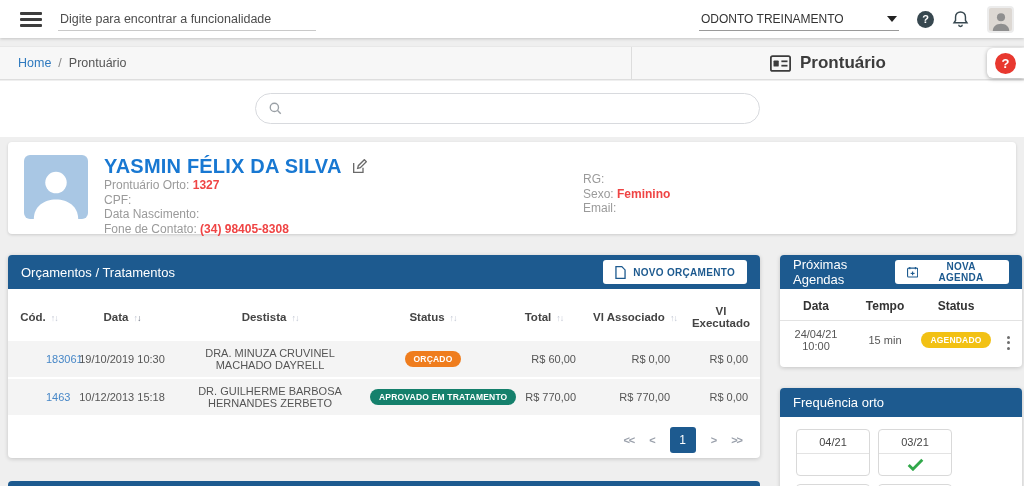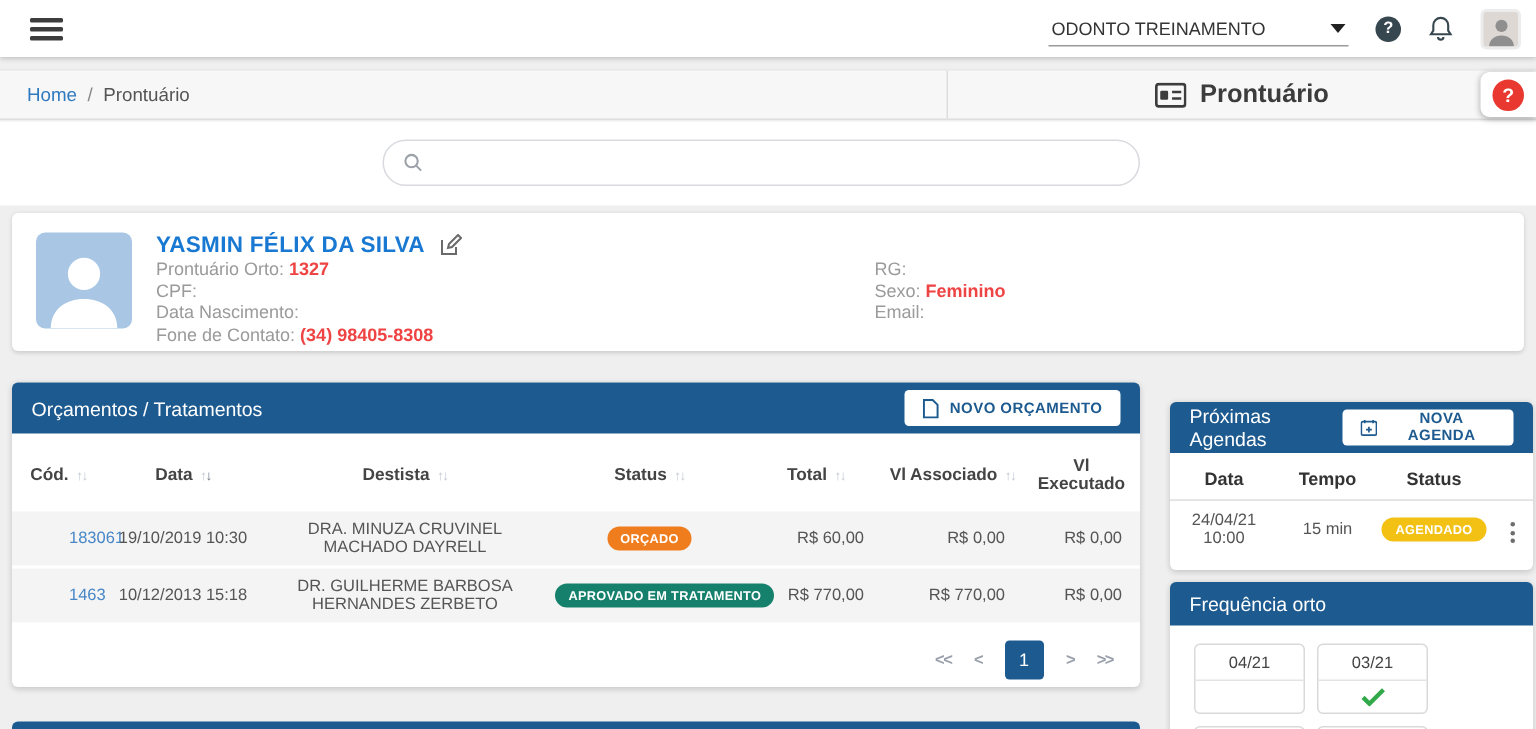--- a/index.html
+++ b/index.html
@@ -53,21 +53,21 @@
                        font-family:"Liberation Sans",sans-serif; background:transparent; }
 
   
   .patient-card { position:absolute; left:8px; top:142px; width:1008px; height:92px; background:#fff;
                   border-radius:4px; box-shadow:0 1px 3px rgba(0,0,0,.15); padding:13px 16px; }
   .patient-flex { display:flex; }
   .p-avatar { width:64px; height:64px; border-radius:6px; background:#a9c7e4; overflow:hidden;
               display:flex; align-items:flex-end; justify-content:center; flex-shrink:0; }
   .p-info { margin-left:16px; position:relative; flex:1; }
   .p-name-row { display:flex; align-items:center; gap:9px; }
-  .p-name { color:#1878d2; font-weight:bold; font-size:15px; letter-spacing:.2px; }
+  .p-name { color:#1878d2; font-weight:bold; font-size:20px; letter-spacing:.2px; }
   .edit-ic { cursor:pointer; display:flex; }
   .p-field { font-size:12px; line-height:14.5px; color:#9a9a9a; }
   .p-field b { color:#ef4444; }
   .p-right-col { position:absolute; left:479px; top:17px; }
 
   
   .panel { position:absolute; background:#fff; border-radius:4px; box-shadow:0 1px 4px rgba(0,0,0,.18); }
   .panel-header { background:#1d5a8f; border-radius:4px 4px 0 0; height:34px; display:flex;
                   align-items:center; justify-content:space-between; padding:0 13px; }
   .panel-title { color:#fff; font-size:13px; }
@@ -92,21 +92,21 @@
   .badge-orange { background:#ef7d1e; }
   .badge-teal { background:#15806c; }
   .badge-yellow { background:#f2c114; }
   .pagination { display:flex; justify-content:flex-end; align-items:center; gap:15px;
                 padding:10px 18px 0 0; }
   .pg-link { color:#9aa0ab; font-size:11px; font-weight:bold; letter-spacing:-1px; cursor:pointer; }
   .pg-page { width:26px; height:26px; background:#1d5a8f; border-radius:3px; color:#fff;
              font-size:12px; display:flex; align-items:center; justify-content:center; cursor:pointer; }
 
   
-  .agendas { left:780px; top:268px; width:242px; height:112px; }
+  .agendas { left:780px; top:255px; width:242px; height:112px; }
   .ag-tbl { width:100%; border-collapse:collapse; }
   .ag-tbl th { font-size:12px; color:#333; font-weight:bold; padding:10px 2px 7px; text-align:center;
                border-bottom:1px solid #e2e2e2; }
   .ag-tbl td { font-size:11px; color:#555; text-align:center; padding:7px 2px; vertical-align:middle; }
   .kebab { display:inline-flex; flex-direction:column; gap:2.5px; cursor:pointer; padding:2px; }
   .kebab i { width:3px; height:3px; border-radius:50%; background:#6d6d6d; }
 
   
   .freq { left:780px; top:388px; width:242px; height:160px; }
   .freq .panel-header { height:29px; }
@@ -121,20 +121,21 @@
 </style>
 </head>
 <body>
 
 <div class="topbar">
   <div class="hamburger">
       <span></span>
       <span></span>
       <span></span>
     </div>
+  <input class="func-search" placeholder="Digite para encontrar a funcionalidade" style="">
   <div class="topbar-right">
     <div class="clinic-select">
       <span class="lbl">ODONTO TREINAMENTO</span>
       <span class="caret-down"></span>
     </div>
     <div class="tb-icon">
       <span class="help-circle">?</span>
     </div>
     <div class="tb-icon">
       <svg width="17" height="18" viewBox="0 0 24 24">

